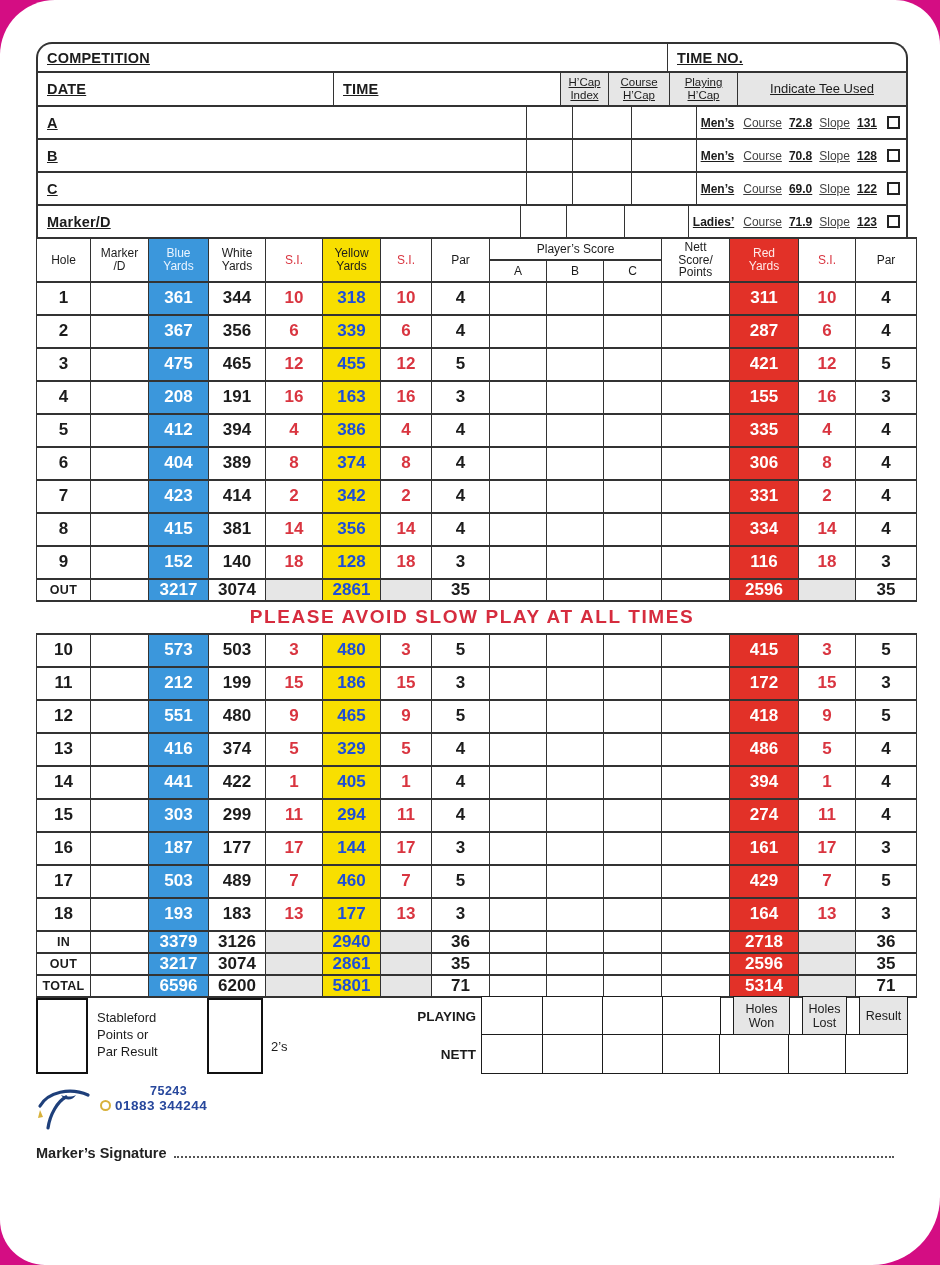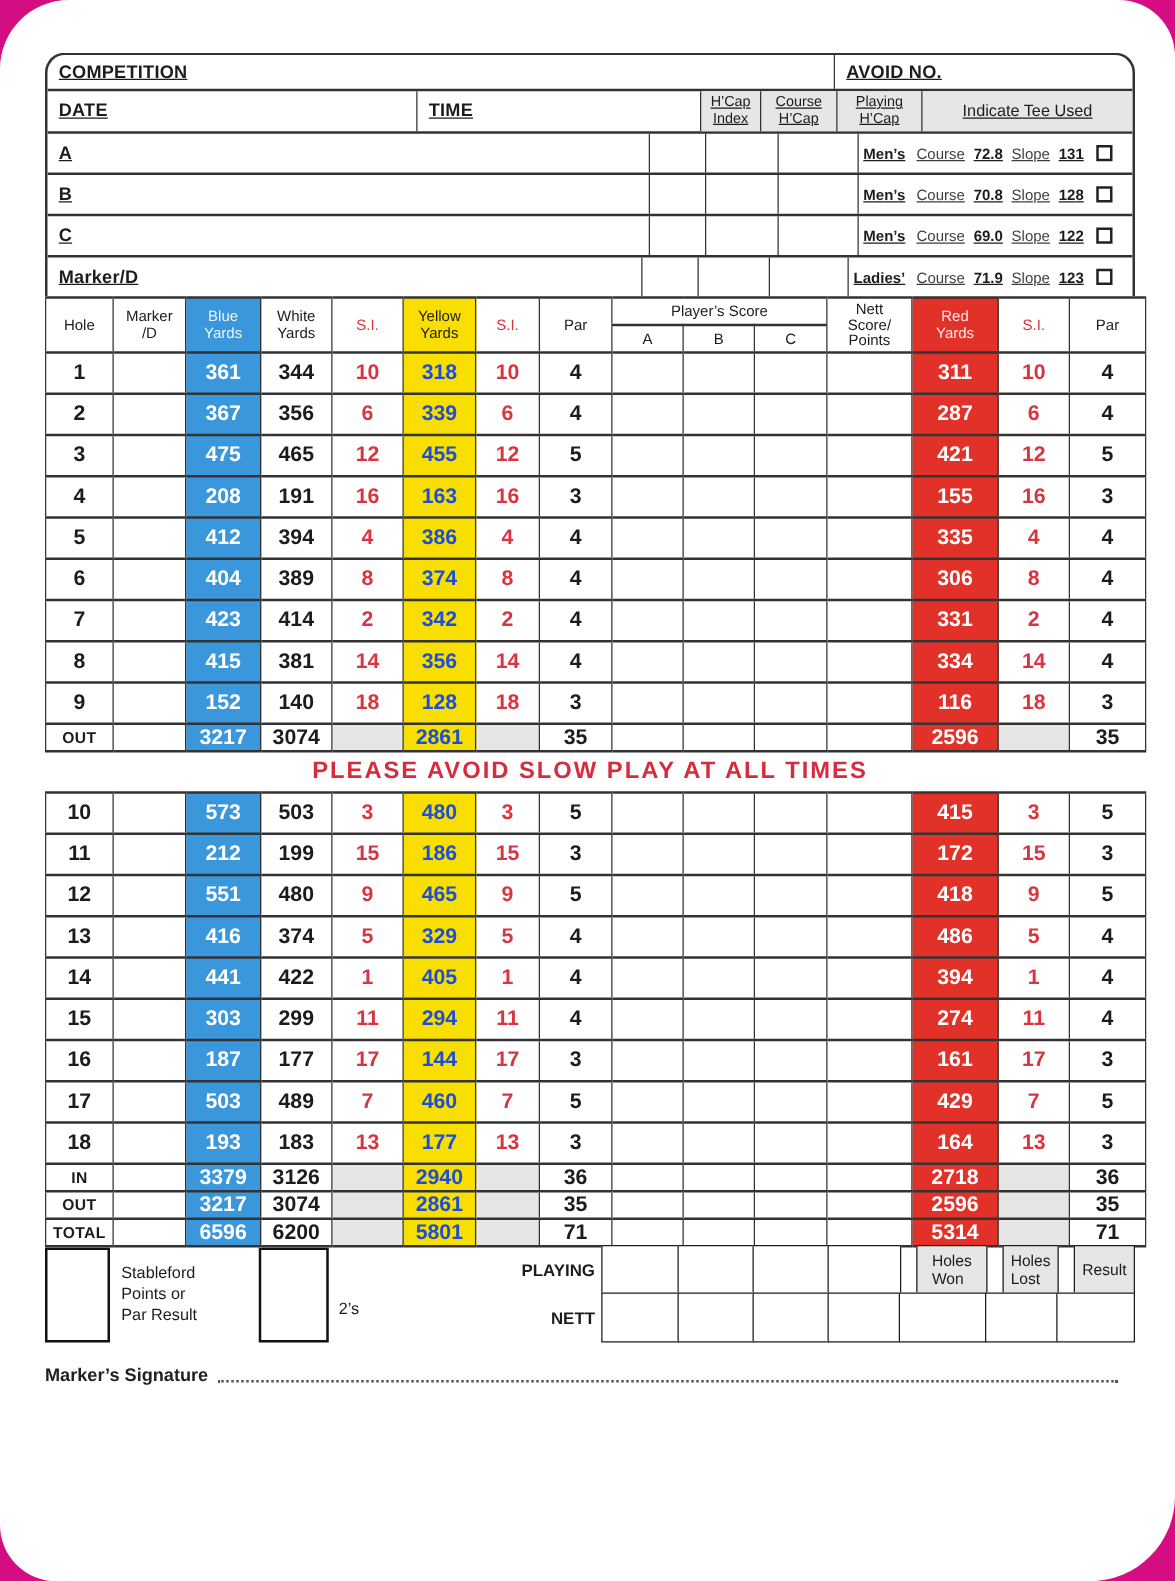--- a/index.html
+++ b/index.html
@@ -20,21 +20,21 @@
   .tc:first-child{border-left:0;}
   .row-comp{height:27px;} .row-head{height:34px;} .row-p{height:33px;}
   .lblbig{font-weight:700; font-size:14.5px; padding-left:9px; letter-spacing:.2px;}
   .smallhdr{font-size:11.5px; line-height:1.1; text-align:center; white-space:pre-line; justify-content:center;}
   .grayc{background:var(--gray);}
   .w-comp{width:629px;} .w-match{flex:1;}
   .w-date{width:283px;} .w-time{width:227px;margin-left:12px;}
   .w-hi{width:48px;} .w-ch{width:61px;} .w-ph{width:68px;} .w-tee{flex:1;}
   .w-plabel{width:510px;}
   .teecell{padding:0;}
-  .teebar{width:100%; height:100%; display:flex; align-items:center; justify-content:flex-end; gap:7px; padding:0 16px 0 4px; font-size:12px;}
+  .teebar{width:100%; height:100%; display:flex; align-items:center; justify-content:flex-end; gap:7px; padding:0 6px 0 4px; font-size:12px;}
   .teebar .tname{font-weight:700; margin-right:2px;}
   .teebar .twd{opacity:.85;}
   .teebar b{font-weight:700;}
   .chk{width:13px; height:13px; background:#fff; border:2px solid #222; margin-left:3px; flex:0 0 auto;}
 
   
   table.sc{width:100%; border-collapse:collapse; table-layout:fixed;}
   col.w1{width:54px;} col.w2{width:58px;} col.w3{width:60px;} col.w4{width:57px;}
   col.w5{width:57px;} col.w6{width:58px;} col.w7{width:51px;} col.w8{width:58px;}
   col.w9{width:57px;} col.w10{width:57px;} col.w11{width:58px;} col.w12{width:68px;}
@@ -60,21 +60,21 @@
   
   .bottom{display:flex; margin-top:0; height:76px; position:relative;}
   .bx{border:2.5px solid #111; background:#fff;}
   .bx1{width:52px; height:76px; margin-right:9px;}
   .bx2{width:56px; height:76px; margin:0 8px 0 8px;}
   .stable{width:102px; font-size:13px; line-height:1.3; white-space:pre-line; display:flex; align-items:center;}
   .twos{font-size:13px; display:flex; align-items:flex-end; padding-bottom:20px;}
   .bgrid{position:absolute; right:0; top:0; display:grid; grid-template-columns:62px 61px 60px 60px 57px 69px 57px 61px; grid-auto-rows:38px;}
   .bgrid .cell{border:1.8px solid #1d1d1d; margin-top:-1.8px; margin-left:-1.8px; background:#fff;}
   .bgrid .labcell{display:flex; align-items:center; justify-content:flex-end; padding-right:7px; font-weight:700; font-size:13.5px;}
-  .bgrid .ghdr{background:var(--gray); display:flex; align-items:center; justify-content:center; font-size:12.5px; line-height:1.12; white-space:pre-line;margin-left:12px;}
+  .bgrid .ghdr{background:var(--gray); display:flex; align-items:center; justify-content:center; font-size:12.5px; line-height:1.12; text-align:center; white-space:pre-line;margin-left:12px;}
 
   
   .footer{padding:10px 0 0 0; position:relative;}
   .brand{display:flex; align-items:flex-start; gap:6px; height:52px;}
   .brandnums{color:var(--fblue); font-weight:700;}
   .num75{font-size:12.5px; padding-left:50px; letter-spacing:.5px;}
   .phone{font-size:13.5px; display:flex; align-items:center; gap:4px; letter-spacing:.5px;}
   .phonedot{width:11px; height:11px; border-radius:50%; border:2px solid #d8b13a; display:inline-block;}
   .sigs{display:flex; margin-top:8px; font-size:14.5px; font-weight:700; color:#222;}
   .sig{flex:1; display:flex; align-items:flex-end;}
@@ -82,21 +82,21 @@
 </style>
 </head>
 <body>
 
 <div class="sheet">
 <div class="content">
 
   <div class="topbox">
     <div class="trow row-comp">
       <div class="tc w-comp lblbig">COMPETITION</div>
-      <div class="tc w-match lblbig">AVOID NO.</div>
+      <div class="tc w-match lblbig">TIME NO.</div>
     </div>
     <div class="trow row-head">
       <div class="tc w-date lblbig">DATE</div>
       <div class="tc w-time lblbig">TIME</div>
       <div class="tc w-hi smallhdr grayc">H’Cap
 Index</div>
       <div class="tc w-ch smallhdr grayc">Course
 H’Cap</div>
       <div class="tc w-ph smallhdr grayc">Playing
 H’Cap</div>
@@ -641,20 +641,35 @@
       <div class="cell"></div>
       <div class="cell"></div>
       <div class="cell"></div>
       <div class="cell"></div>
       <div class="cell"></div>
       <div class="cell"></div>
     </div>
   </div>
 
   <div class="footer">
+    <div class="brand">
+      <svg width="58" height="46" viewBox="0 0 58 46">
+        <path d="M4 22 C12 8, 34 3, 52 11" fill="none" stroke="#1e3f7a" stroke-width="3.2" stroke-linecap="round"></path>
+        <path d="M30 13 C22 17, 14 30, 12 44" fill="none" stroke="#1e3f7a" stroke-width="3.2" stroke-linecap="round"></path>
+        <path d="M25 11 C30 13, 36 13, 40 11 C36 17, 29 17, 25 11 Z" fill="#1e3f7a"></path>
+        <path d="M4 26 l3 7 l-5 1 Z" fill="#d8b13a"></path>
+      </svg>
+      <div class="brandnums">
+        <div class="num75">75243</div>
+        <div class="phone">
+          <span class="phonedot"></span>
+          <span>01883 344244</span>
+        </div>
+      </div>
+    </div>
     <div class="sigs">
       <div class="sig">
         <span>Marker’s Signature</span>
         <span class="dots"></span>
       </div>
     </div>
   </div>
 
 </div>
 </div>

